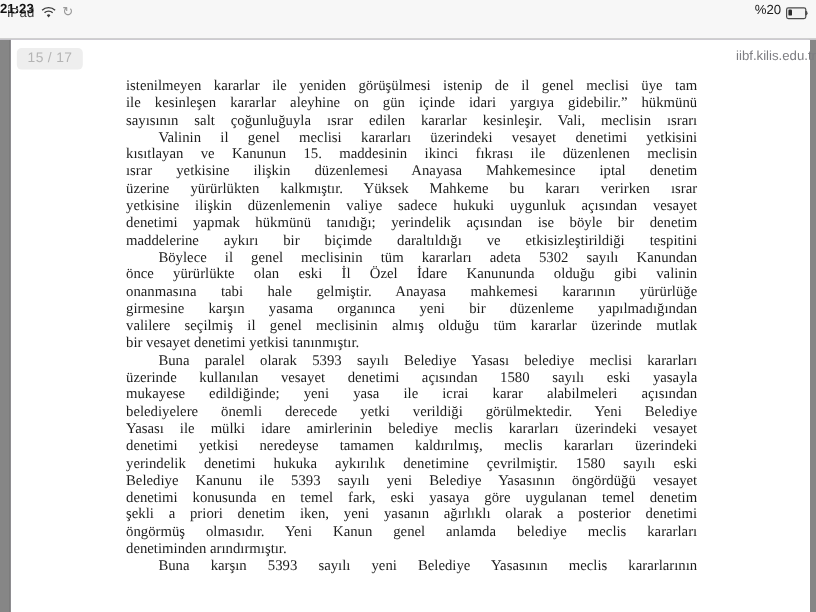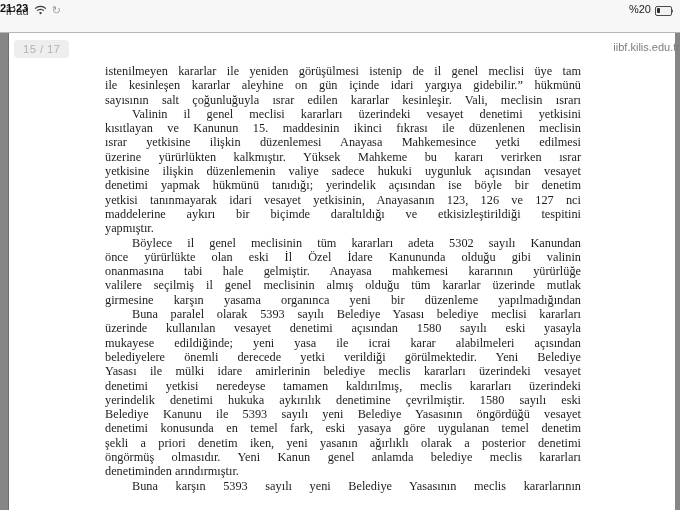--- a/index.html
+++ b/index.html
@@ -88,34 +88,33 @@
       <div class="page-indicator">15 / 17</div>
       <div class="textcol">
           <div class="paragraph">
             <div class="line">istenilmeyen kararlar ile yeniden görüşülmesi istenip de il genel meclisi üye tam</div>
             <div class="line">ile kesinleşen kararlar aleyhine on gün içinde idari yargıya gidebilir.” hükmünü</div>
             <div class="line">sayısının salt çoğunluğuyla ısrar edilen kararlar kesinleşir. Vali, meclisin ısrarı</div>
           </div>
           <div class="paragraph">
             <div class="line indent">Valinin il genel meclisi kararları üzerindeki vesayet denetimi yetkisini</div>
             <div class="line">kısıtlayan ve Kanunun 15. maddesinin ikinci fıkrası ile düzenlenen meclisin</div>
-            <div class="line">ısrar yetkisine ilişkin düzenlemesi Anayasa Mahkemesince yetki edilmesi</div>
+            <div class="line">ısrar yetkisine ilişkin düzenlemesi Anayasa Mahkemesince iptal denetim</div>
             <div class="line">üzerine yürürlükten kalkmıştır. Yüksek Mahkeme bu kararı verirken ısrar</div>
             <div class="line">yetkisine ilişkin düzenlemenin valiye sadece hukuki uygunluk açısından vesayet</div>
             <div class="line">denetimi yapmak hükmünü tanıdığı; yerindelik açısından ise böyle bir denetim</div>
-            <div class="line">yetkisi tanınmayarak idari vesayet yetkisinin, Anayasanın 123, 126 ve 127 nci</div>
             <div class="line">maddelerine aykırı bir biçimde daraltıldığı ve etkisizleştirildiği tespitini</div>
-            <div class="line last">yapmıştır.</div>
           </div>
           <div class="paragraph">
             <div class="line indent">Böylece il genel meclisinin tüm kararları adeta 5302 sayılı Kanundan</div>
             <div class="line">önce yürürlükte olan eski İl Özel İdare Kanununda olduğu gibi valinin</div>
             <div class="line">onanmasına tabi hale gelmiştir. Anayasa mahkemesi kararının yürürlüğe</div>
+            <div class="line">girmesine karşın yasama organınca yeni bir düzenleme yapılmadığından</div>
             <div class="line">valilere seçilmiş il genel meclisinin almış olduğu tüm kararlar üzerinde mutlak</div>
-            <div class="line">girmesine karşın yasama organınca yeni bir düzenleme yapılmadığından</div>
+            <div class="line last">bir vesayet denetimi yetkisi tanınmıştır.</div>
           </div>
           <div class="paragraph">
             <div class="line indent">Buna paralel olarak 5393 sayılı Belediye Yasası belediye meclisi kararları</div>
             <div class="line">üzerinde kullanılan vesayet denetimi açısından 1580 sayılı eski yasayla</div>
             <div class="line">mukayese edildiğinde; yeni yasa ile icrai karar alabilmeleri açısından</div>
             <div class="line">belediyelere önemli derecede yetki verildiği görülmektedir. Yeni Belediye</div>
             <div class="line">Yasası ile mülki idare amirlerinin belediye meclis kararları üzerindeki vesayet</div>
             <div class="line">denetimi yetkisi neredeyse tamamen kaldırılmış, meclis kararları üzerindeki</div>
             <div class="line">yerindelik denetimi hukuka aykırılık denetimine çevrilmiştir. 1580 sayılı eski</div>
             <div class="line">Belediye Kanunu ile 5393 sayılı yeni Belediye Yasasının öngördüğü vesayet</div>

